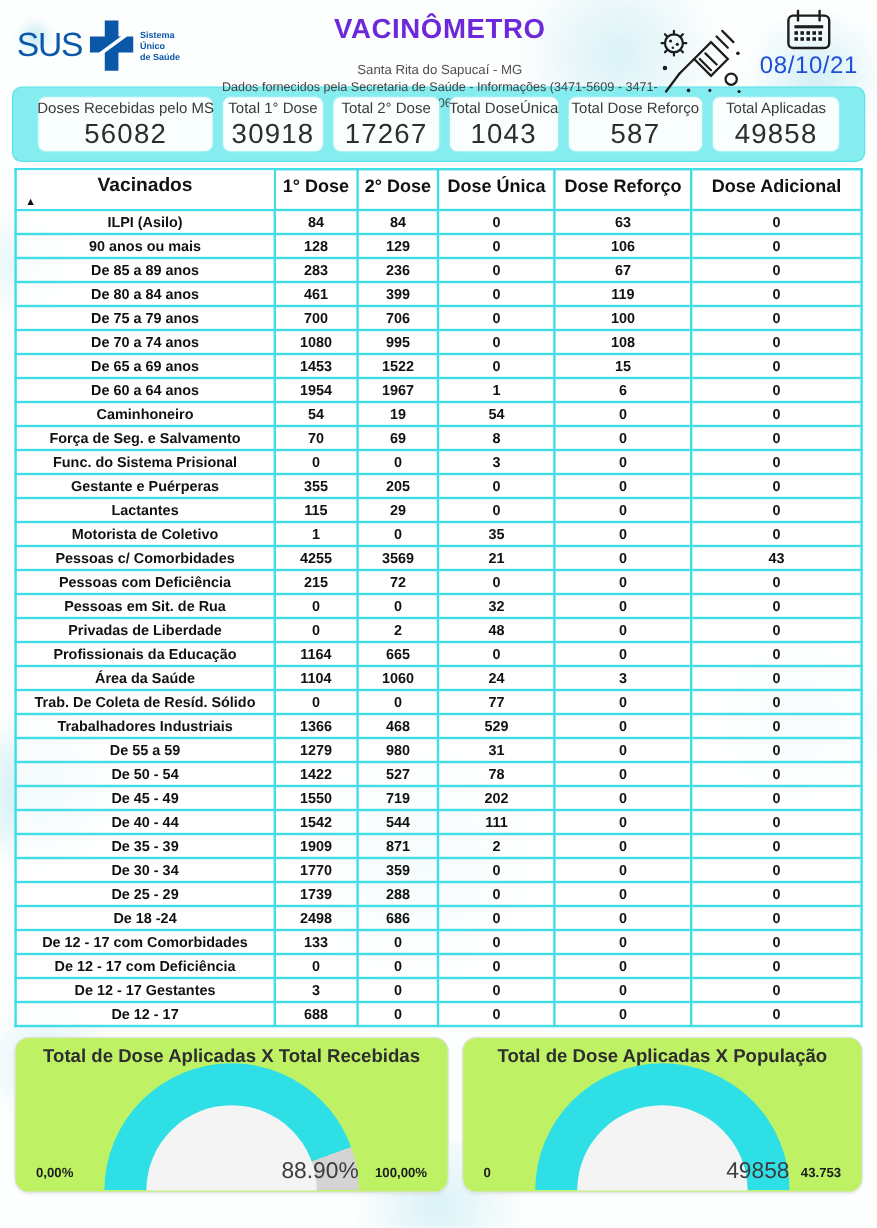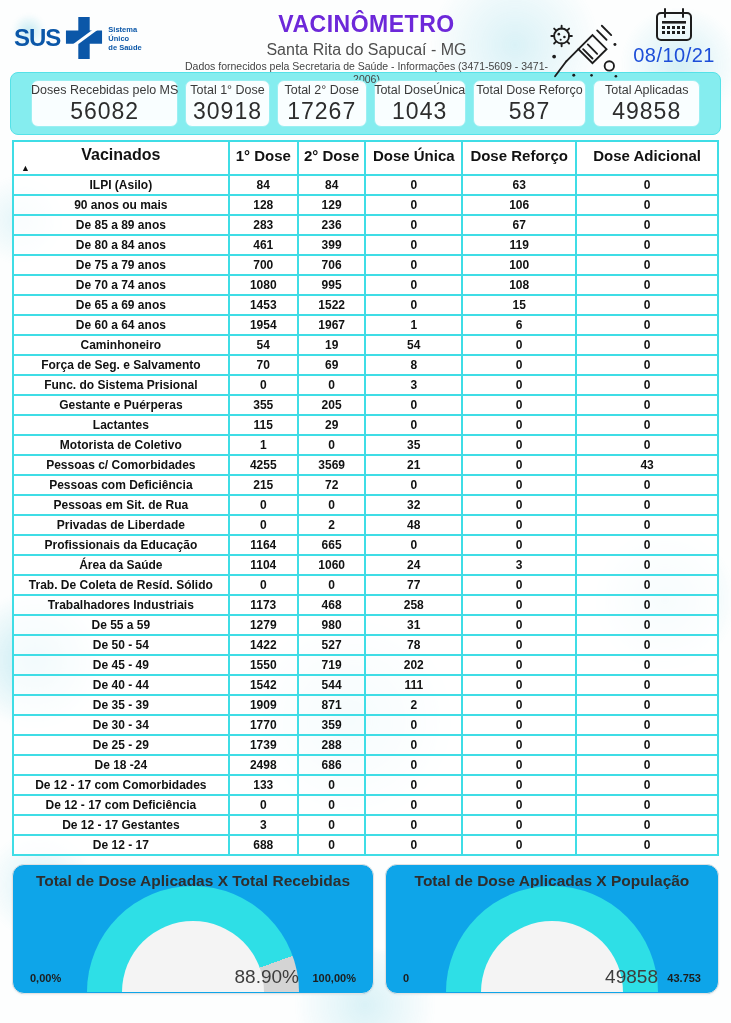--- a/index.html
+++ b/index.html
@@ -12,26 +12,26 @@
 
   
   .bg-decor{position:absolute;inset:0;pointer-events:none;z-index:0}
   .blob{position:absolute;border-radius:50%;background:radial-gradient(circle,rgba(72,190,216,.55),rgba(120,215,235,0) 70%);filter:blur(2px)}
 
   .layer{position:relative;z-index:1}
 
   
   .header{display:flex;align-items:flex-start;padding:8px 14px 4px;height:72px}
   .sus-logo{display:flex;align-items:center;gap:5px;margin-top:8px;width:170px;flex:none}
-  .sus-text{font-size:24px;font-weight:700;color:var(--sus-blue);letter-spacing:-1px;line-height:1}
+  .sus-text{font-size:28px;font-weight:400;color:var(--sus-blue);letter-spacing:-1px;line-height:1}
   .sus-cross{width:38px;height:44px;flex:none}
   .sus-sub{font-size:7.5px;font-weight:700;color:var(--sus-blue);line-height:1.2;white-space:pre-line}
   .title-block{flex:1;text-align:center;line-height:1.25;margin-top:2px}
   .page-title{font-size:23px;font-weight:800;color:#6d28d9;letter-spacing:.5px}
-  .subtitle{font-size:16px;color:#4e4e4e;margin-top:1px}
+  .subtitle{font-size:11px;color:#4e4e4e;margin-top:14px}
   .info{font-size:10.5px;color:#444}
   .header-right{display:flex;align-items:flex-start;gap:10px;flex:none;width:168px;justify-content:flex-end}
   .syringe-wrap{margin-top:14px}
   .date-block{display:flex;flex-direction:column;align-items:center;gap:2px;margin-right:2px}
   .date-label{font-size:20px;color:#1d4ed8;letter-spacing:.5px}
 
   
   .summary-band{margin:0 10px;background:var(--band);border:1px solid #55e2e8;border-radius:8px;
     padding:7px 20px;display:flex;gap:7px;height:63px}
   .summary-card{background:rgba(255,255,255,.95);border:1px solid var(--card-border);border-radius:7px;
@@ -44,21 +44,21 @@
   .table-wrap{margin:5px 12px 0}
   table{width:100%;border-collapse:collapse;table-layout:fixed}
   th,td{border:2px solid #3fdde6;text-align:center;background:rgba(255,255,255,.78)}
   th{font-size:15px;font-weight:800;padding:4px 1px 10px;color:#111}
   th.col-label{font-size:16px;position:relative}
   .sort{position:absolute;left:7px;bottom:1px;font-size:9px;color:#111;line-height:1}
   td{font-size:12px;font-weight:700;padding:1px 2px;height:20px;color:#111}
 
   
   .gauges{display:flex;gap:11px;margin:8px 12px 0}
-  .gauge-card{position:relative;background:#0ea5e9;border:1px solid #e2e2e2;border-radius:12px;
+  .gauge-card{position:relative;background:#bef264;border:1px solid #e2e2e2;border-radius:12px;
     height:130px;padding-top:7px;box-shadow:0 1px 2px rgba(0,0,0,.05)}
   .gc-left{flex:362}
   .gc-right{flex:334}
   .gauge-title{text-align:center;font-size:15.5px;font-weight:800;color:#2e2e2e}
   .gauge{position:relative;width:212px;height:97px;margin:5px auto 0}
   .gauge-fill{position:absolute;left:0;bottom:0;width:212px;height:106px;border-radius:106px 106px 0 0;
     background:conic-gradient(from 270deg at 50% 100%,
       var(--accent) 0deg calc(var(--f,1)*180deg),
       var(--gauge-rest) calc(var(--f,1)*180deg) 180deg,
       transparent 180deg 360deg)}
@@ -378,23 +378,23 @@
           <tr>
             <td>Trab. De Coleta de Resíd. Sólido</td>
             <td>0</td>
             <td>0</td>
             <td>77</td>
             <td>0</td>
             <td>0</td>
           </tr>
           <tr>
             <td>Trabalhadores Industriais</td>
-            <td>1173</td>
+            <td>1366</td>
             <td>468</td>
-            <td>258</td>
+            <td>529</td>
             <td>0</td>
             <td>0</td>
           </tr>
           <tr>
             <td>De 55 a 59</td>
             <td>1279</td>
             <td>980</td>
             <td>31</td>
             <td>0</td>
             <td>0</td>

